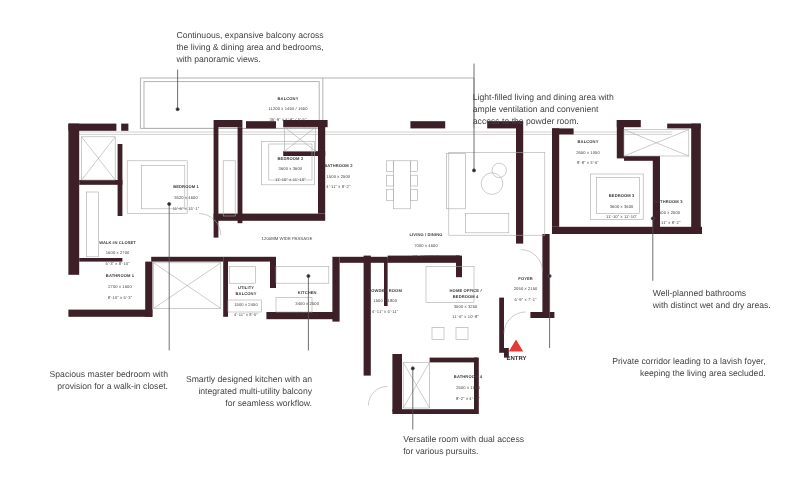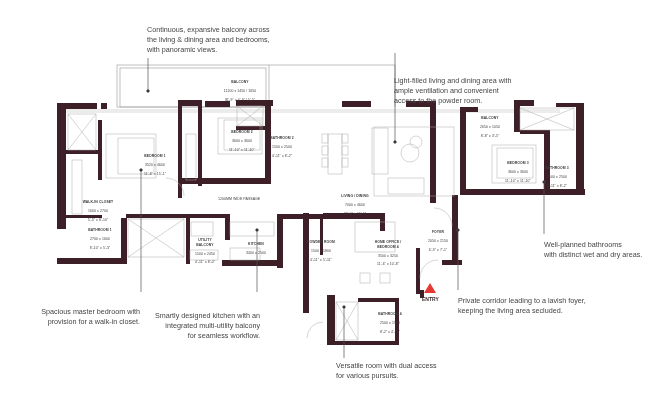--- a/index.html
+++ b/index.html
@@ -268,16 +268,16 @@
 <div class="callout" style="left:394px;top:28px;width:180px;margin-top:48px;">Light-filled living and dining area with
 ample ventilation and convenient
 access to the powder room.</div>
 <div class="callout" style="left:544px;top:240px;width:120px;">Well-planned bathrooms
 with distinct wet and dry areas.</div>
 <div class="callout right" style="left:20px;top:307px;width:120px;">Spacious master bedroom with
 provision for a walk-in closet.</div>
 <div class="callout right" style="left:130px;top:311px;width:130px;">Smartly designed kitchen with an
 integrated multi-utility balcony
 for seamless workflow.</div>
-<div class="callout" style="left:458px;top:296px;width:180px;">Private corridor leading to a lavish foyer,
+<div class="callout" style="left:458px;top:296px;width:180px;text-align:right;">Private corridor leading to a lavish foyer,
 keeping the living area secluded.</div>
 <div class="callout" style="left:336px;top:361px;width:150px;">Versatile room with dual access
 for various pursuits.</div>
 
 </body></html>

